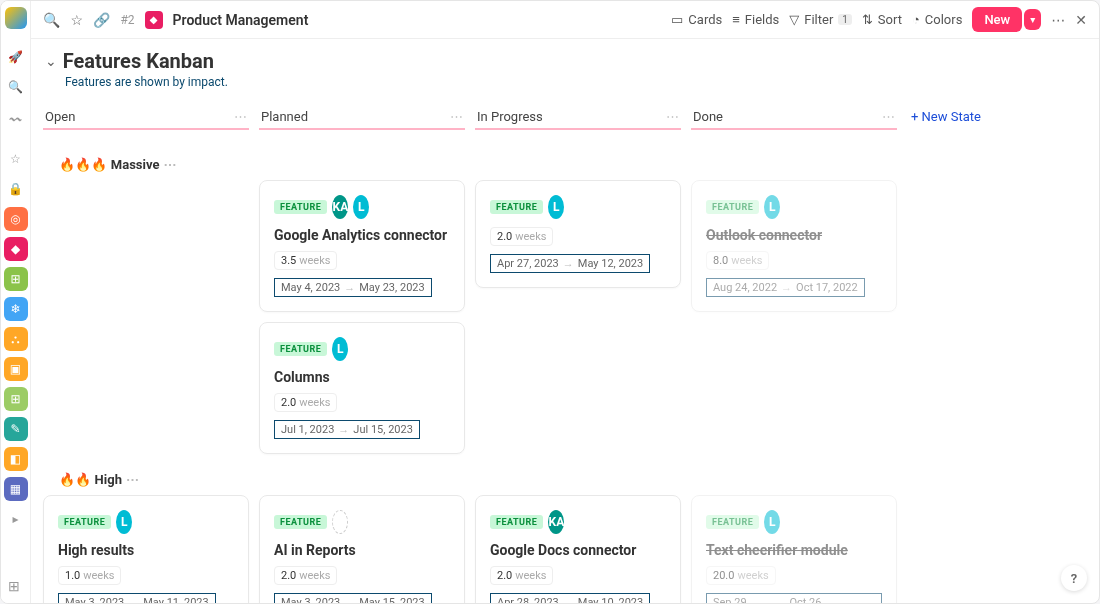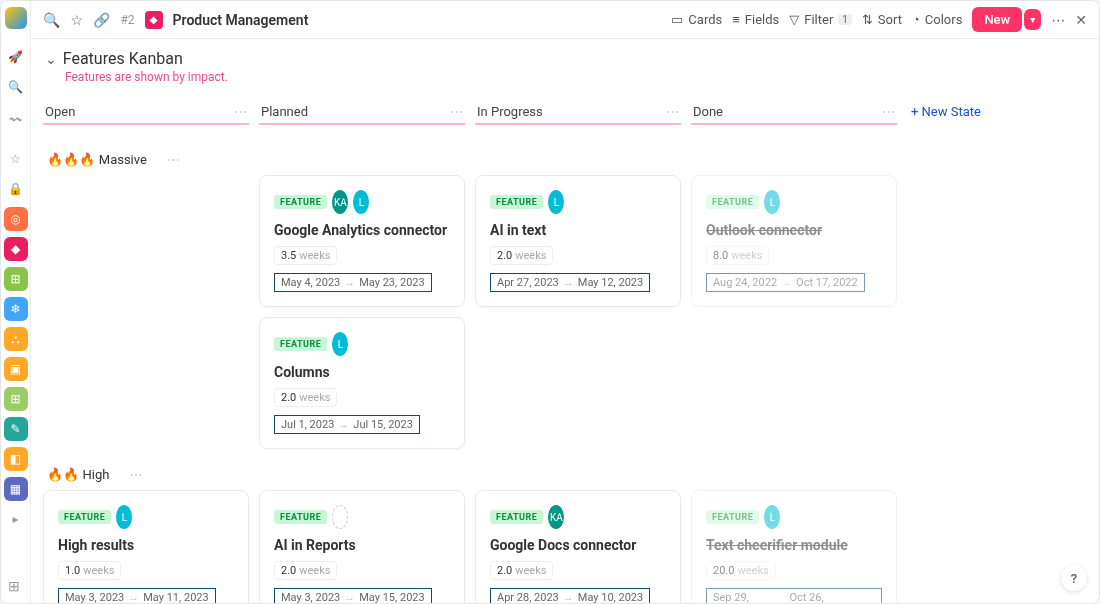--- a/index.html
+++ b/index.html
@@ -24,35 +24,35 @@
 .hash{color:#999;font-size:12px}
 .pm-icon{width:18px;height:18px;background:#E91E63;border-radius:4px;display:flex;align-items:center;justify-content:center;color:#fff;font-size:10px}
 .pm-label{font-weight:600;font-size:14px}
 .spacer{flex:1}
 .tb-btn{display:flex;align-items:center;gap:5px;color:#555;font-size:13px;cursor:pointer}
 .filter-badge{background:#eee;border-radius:3px;padding:0 4px;font-size:10px;color:#666}
 .new-btn{background:#FF3366;color:#fff;padding:5px 12px;border-radius:6px;font-weight:500;font-size:13px;cursor:pointer}
 .new-drop{background:#FF3366;color:#fff;padding:5px 6px;border-radius:6px;margin-left:-8px;font-size:10px;cursor:pointer}
 .header{padding:10px 14px 8px}
 .title-row{display:flex;align-items:center;gap:6px}
-.title{font-size:16px;font-weight:400}
-.subtitle{color:#ec4899;font-size:12px;margin-top:2px;margin-left:20px}
+.title{font-size:20px;font-weight:700}
+.subtitle{color:#0c4a6e;font-size:12px;margin-top:2px;margin-left:20px}
 .board{flex:1;overflow:auto;padding:8px 12px 12px}
 .cols{display:flex;gap:10px;margin-bottom:27px}
 .col-head{flex:0 0 206px;display:flex;align-items:center;justify-content:space-between;padding:4px 2px;border-bottom:2px solid #FFB3C6;font-size:13px;color:#444}
 .new-state{flex:0 0 180px;color:#1d4ed8;font-size:13px;padding:4px;cursor:pointer}
 .swim{margin-bottom:18px}
-.swim-head{display:flex;align-items:center;gap:20px;font-size:13px;font-weight:400;margin:4px 4px 8px}
+.swim-head{display:flex;align-items:center;gap:4px;font-size:13px;font-weight:700;margin:4px 16px 8px}
 .swim-body{display:flex;gap:10px}
 .col{flex:0 0 206px;display:flex;flex-direction:column;gap:10px}
 .card{background:#fff;border:1px solid #e8e8e8;border-radius:8px;padding:14px;display:flex;flex-direction:column;gap:8px;box-shadow:0 1px 2px rgba(0,0,0,0.03)}
 .card.done{opacity:0.55}
 .tag-row{display:flex;align-items:center;gap:5px}
 .feat{background:#C8F7D8;color:#0A8F3C;font-size:9px;font-weight:700;letter-spacing:0.5px;padding:2px 6px;border-radius:3px}
-.avatar{width:16px;height:24px;border-radius:50%;font-size:10px;display:flex;align-items:center;justify-content:center;color:#fff;font-weight:400}
+.avatar{width:16px;height:24px;border-radius:50%;font-size:12px;display:flex;align-items:center;justify-content:center;color:#fff;font-weight:700}
 .av-cyan{background:#00BCD4}
 .av-teal{background:#009688}
 .av-empty{background:#fff;border:1px dashed #ccc}
 .ct{font-size:14px;font-weight:700;color:#333}
 .done .ct{text-decoration:line-through}
 .dur{display:inline-flex;gap:3px;font-size:11px;border:1px solid #eee;border-radius:4px;padding:2px 6px;width:fit-content}
 .dur .n{color:#333}
 .dur .w{color:#aaa}
 .dates{font-size:11px;color:#666;border:1px solid #0c4a6e;border-radius:0;padding:2px 6px;width:fit-content;display:flex;gap:4px;align-items:flex-end}
 .ar{color:#bbb}
@@ -184,21 +184,20 @@
                   </div>
                   <div class="dates">Jul 1, 2023 <span class="ar">→</span> Jul 15, 2023</div>
                 </div>
               </div>
               <div class="col">
                 <div class="card">
                   <div class="tag-row">
                     <span class="feat">FEATURE</span>
                     <span class="avatar av-cyan">L</span>
                   </div>
-                  <div class="ct">AI in text</div>
                   <div class="dur">
                     <span class="n">2.0</span>
                     <span class="w">weeks</span>
                   </div>
                   <div class="dates">Apr 27, 2023 <span class="ar">→</span> May 12, 2023</div>
                 </div>
               </div>
               <div class="col">
                 <div class="card done">
                   <div class="tag-row">

